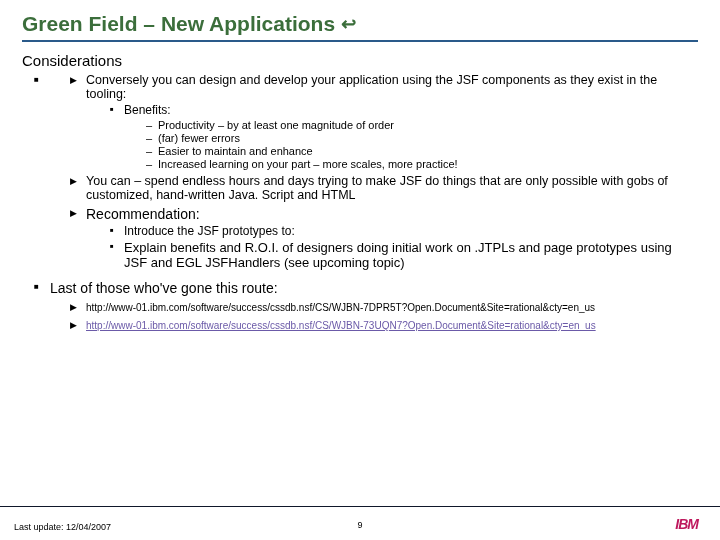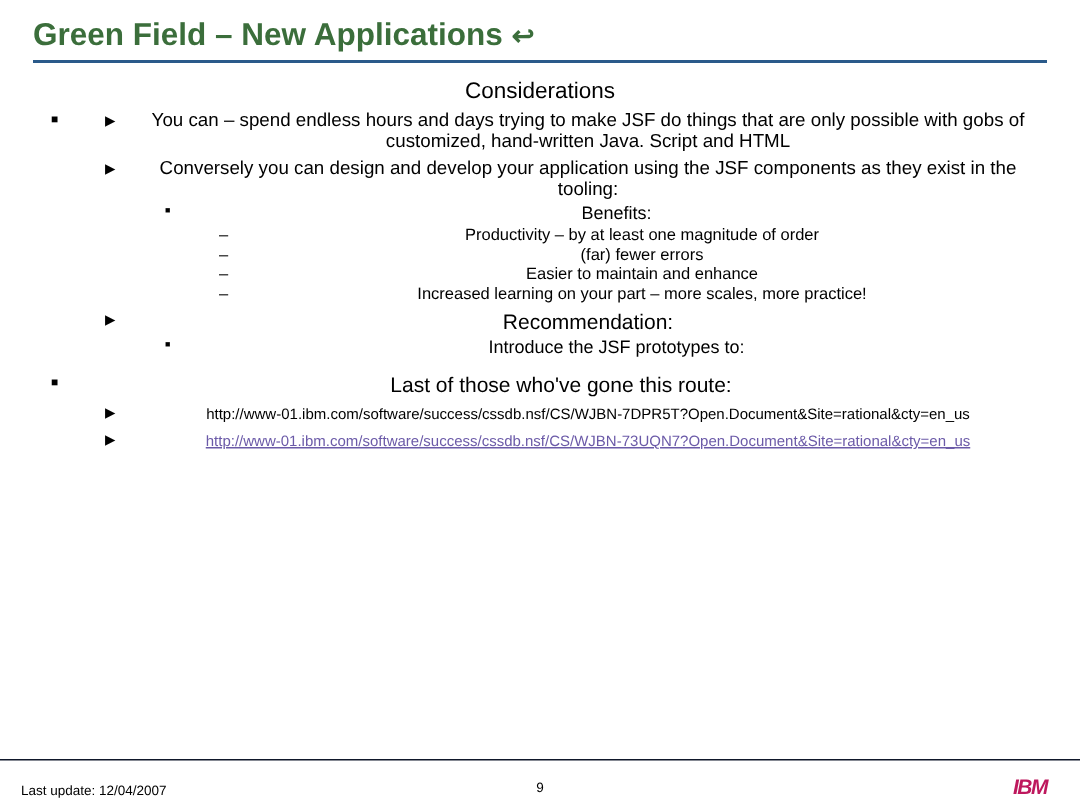--- a/index.html
+++ b/index.html
@@ -1,15 +1,15 @@
 <!DOCTYPE html>
 <html><head>
   <meta charset="utf-8">
   <style>
-    * { margin: 0; padding: 0; box-sizing: border-box; text-align: center; }
+    * { margin: 0; padding: 0; box-sizing: border-box; }
     body {
       width: 720px;
       height: 540px;
       font-family: Arial, sans-serif;
       background: #fff;
       color: #000;
       position: relative;
       padding: 12px 22px 30px 22px;
     }
     .title {
@@ -71,39 +71,40 @@
 <div class="title">
   <span>Green Field – New Applications</span>
   <span class="title-arrow">↩</span>
 </div>
 
 <div class="h1">Considerations</div>
 
 <ul class="lvl1">
   <li>
     <ul class="lvl2">
-      <li>You can – spend endless hours and days trying to make JSF do things that are only possible with gobs of customized, hand-written Java. Script and HTML</li>
       <li>
         <span>Conversely you can design and develop your application using the JSF components as they exist in the tooling:</span>
         <ul class="lvl3">
           <li class="bold" style="font-weight:normal">Benefits:</li>
         </ul>
         <ul class="lvl4" style="padding-left:60px">
           <li>Productivity – by at least one magnitude of order</li>
           <li>(far) fewer errors</li>
           <li>Easier to maintain and enhance</li>
           <li>Increased learning on  your part – more scales, more practice!</li>
         </ul>
       </li>
+      <li>You can – spend endless hours and days trying to make JSF do things that are only possible with gobs of customized, hand-written Java. Script and HTML</li>
       <li style="font-size:14px">
         <span>Recommendation:</span>
         <ul class="lvl3">
           <li>
             <span>Introduce the JSF prototypes to:</span>
           </li>
+          <li style="font-size:13px">Explain benefits and R.O.I. of designers doing initial work on .JTPLs and page prototypes using JSF and EGL JSFHandlers (see upcoming topic)</li>
         </ul>
       </li>
     </ul>
   </li>
 </ul>
 
 <ul class="lvl1 section-gap">
   <li style="font-weight:normal;font-size:14px">
     <span>Last of those who've gone this route:</span>
     <ul class="lvl2">

